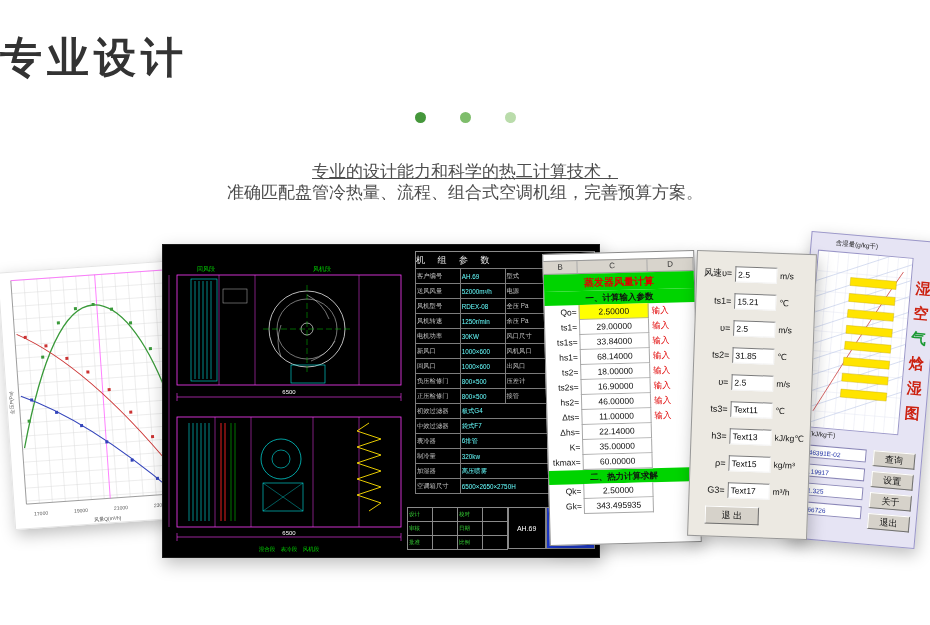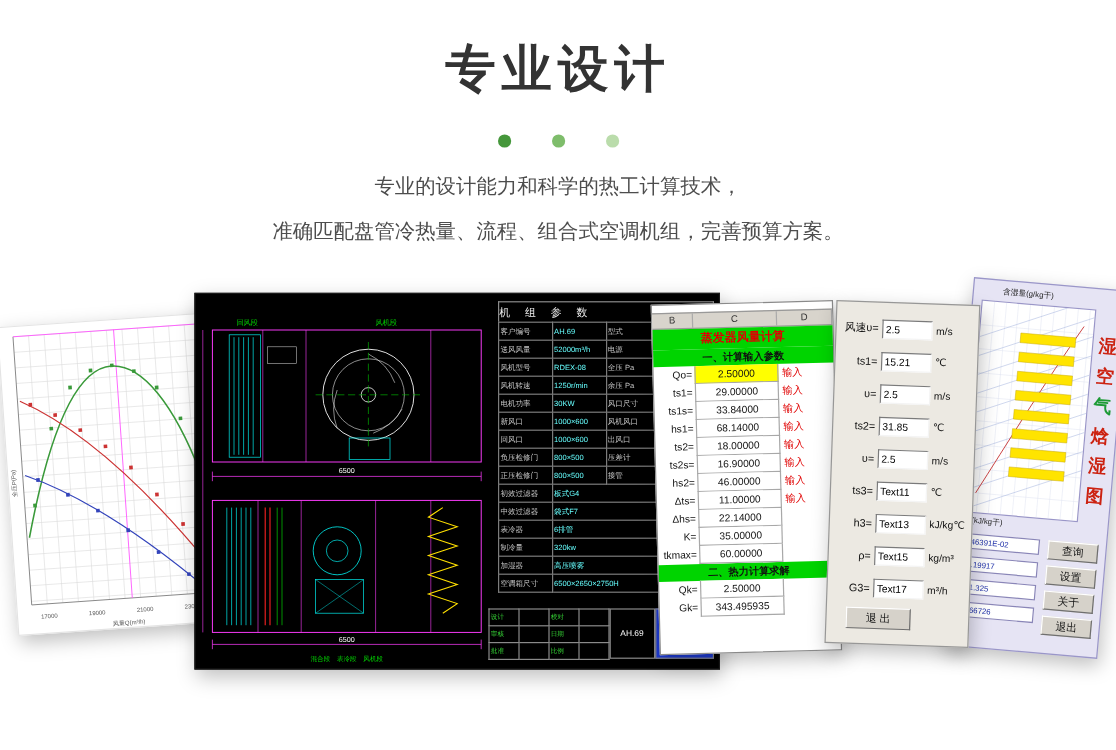--- a/index.html
+++ b/index.html
@@ -1,24 +1,24 @@
 <!DOCTYPE html>
 <html><head>
 <meta charset="utf-8">
 <style>
   html,body{margin:0;padding:0;}
   body{width:930px;height:625px;background:#ffffff;overflow:hidden;position:relative;
        font-family:"Liberation Sans","DejaVu Sans",sans-serif;}
   .page{position:absolute;inset:0;}
-  .title{position:absolute;top:30px;left:0;width:100%;text-align:center;margin:0;
+  .title{position:absolute;top:30px;left:0;width:100%;margin:0;
          font-size:42px;font-weight:600;color:#333;letter-spacing:5px;}
   .dots{position:absolute;top:112px;left:0;width:100%;display:flex;justify-content:center;gap:34px;}
   .dot{width:11px;height:11px;border-radius:50%;display:inline-block;}
   .sub{position:absolute;left:0;width:100%;text-align:center;margin:0;font-size:17px;color:#4d4d4d;}
-  .sub.l1{top:144px;}
+  .sub.l1{top:160px;text-decoration:underline;}
   .sub.l2{top:181px;}
   .collage{position:absolute;top:232px;left:0;width:930px;height:360px;}
   .panel{position:absolute;box-shadow:2px 6px 16px rgba(0,0,0,.25);box-sizing:border-box;}
 
   
   .chart-panel{left:6px;top:34px;width:180px;height:258px;background:#fff;border:1px solid #e4e4e4;
                transform:rotate(-4deg);z-index:1;}
 
   
   .cad-panel{left:162px;top:12px;width:438px;height:314px;background:#000;z-index:3;border:1px solid #1a1a1a;}

